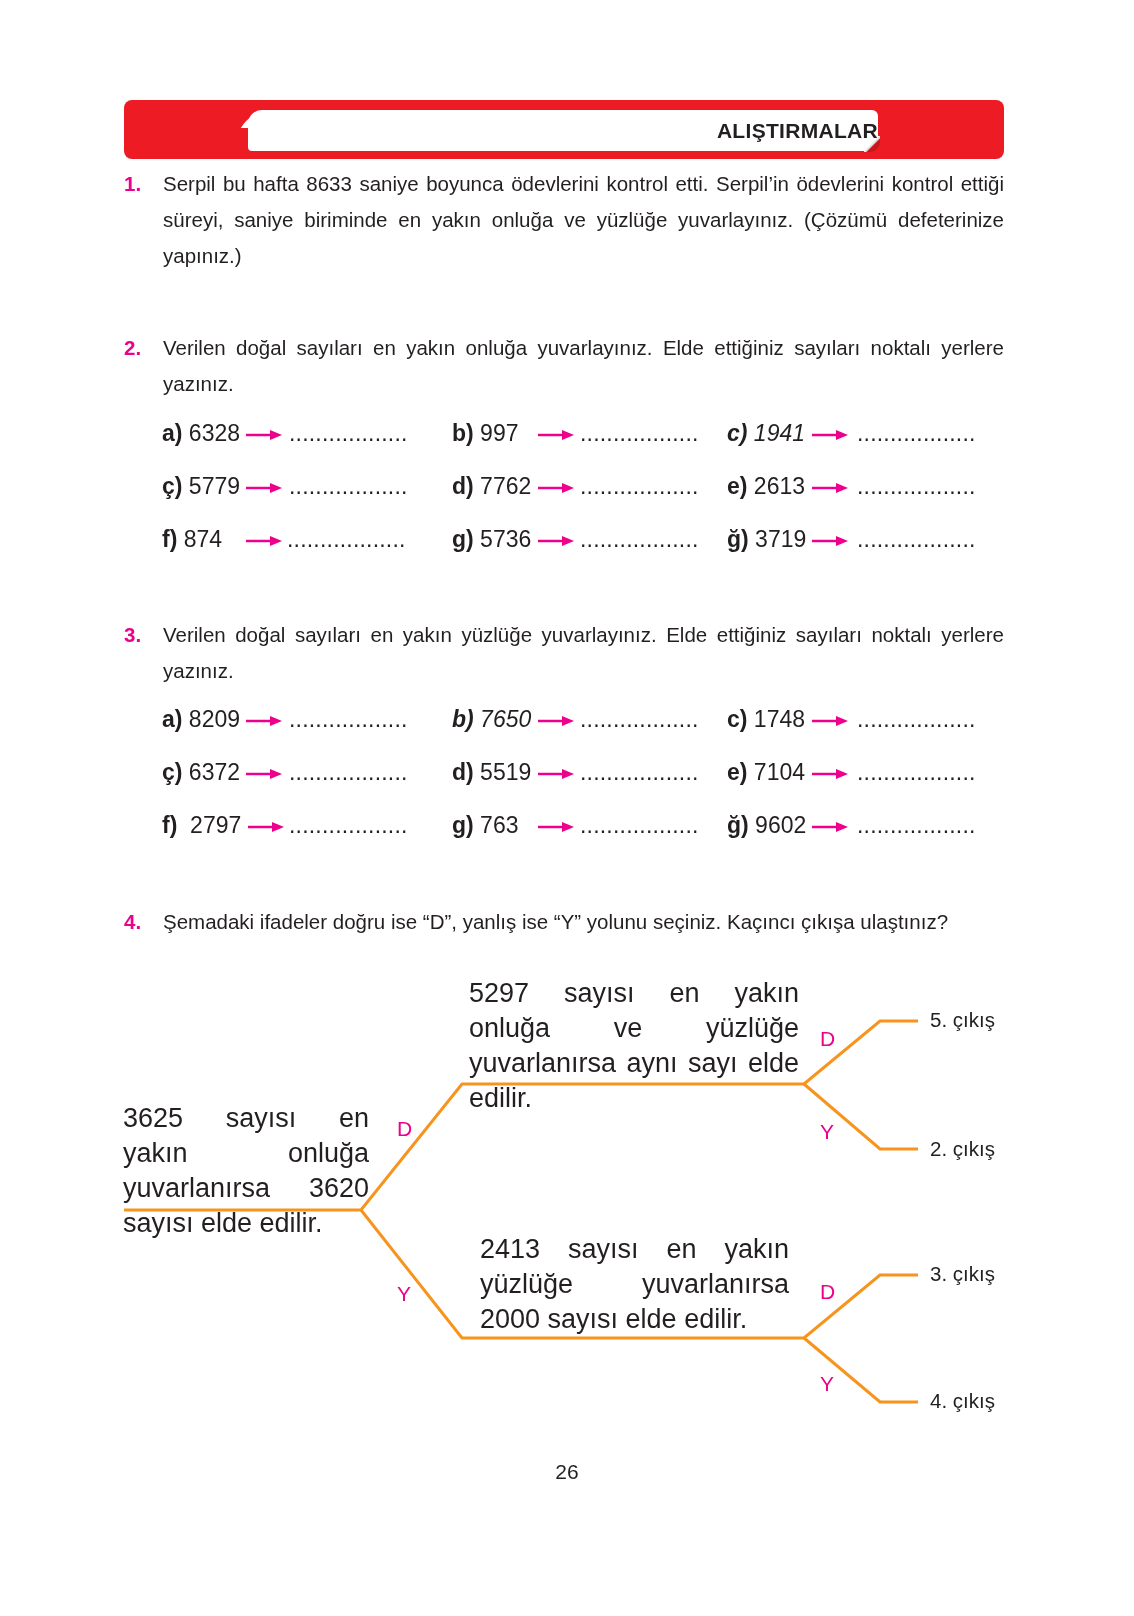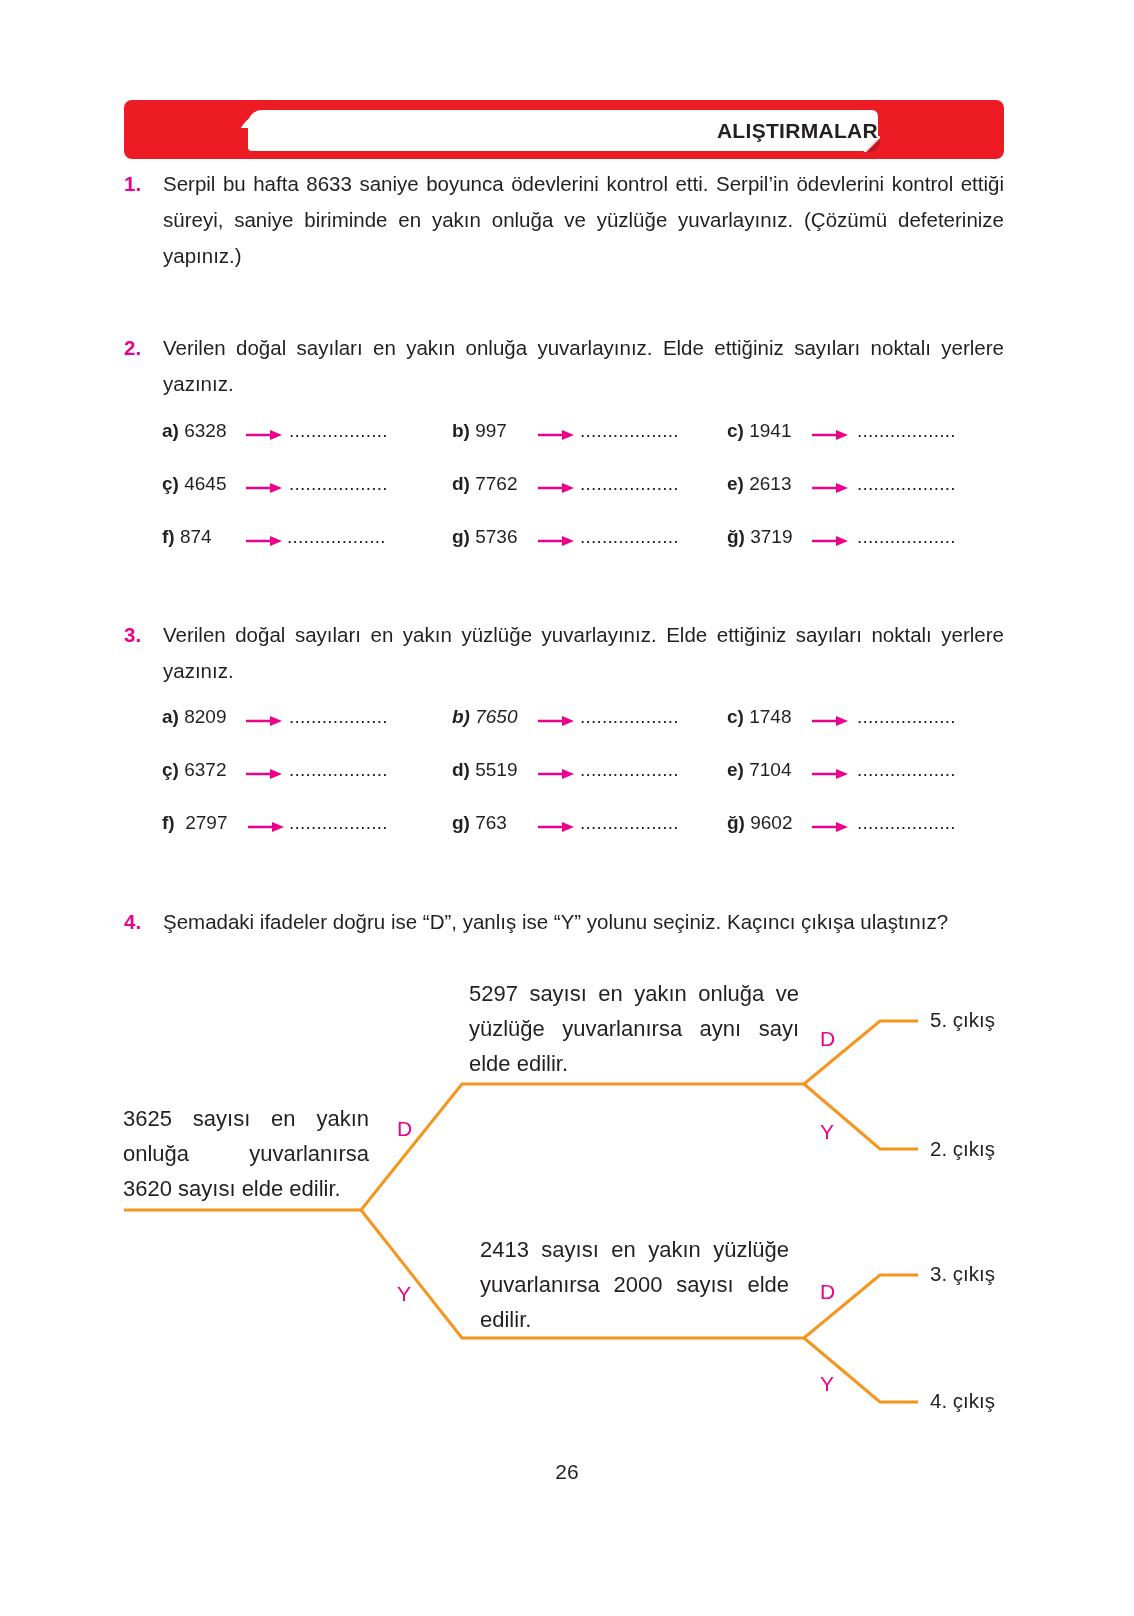--- a/index.html
+++ b/index.html
@@ -15,29 +15,29 @@
                   background: linear-gradient(135deg, #ffffff 45%, #d9d9d9 55%, #c8161d 60%);
                   border-radius: 0 0 10px 0; }
     .banner-title { position: absolute; left: 248px; top: 110px; width: 630px; height: 41px;
                     line-height: 41px; text-align: right; font-weight: bold; font-size: 21px;
                     color: #231f20; letter-spacing: 0.3px; }
 
     .q { position: absolute; left: 124px; width: 880px; font-size: 20.5px; line-height: 36px; }
     .q .num { position: absolute; left: 0; top: 0; color: #ec008c; font-weight: bold; }
     .q .text { margin-left: 39px; text-align: justify; }
 
-    .grid { position: absolute; left: 162px; width: 840px; font-size: 19px; text-align: right; }
+    .grid { position: absolute; left: 162px; width: 840px; font-size: 23px; text-align: right; }
     .row { position: relative; height: 53px; }
     .cell { position: absolute; top: 0; white-space: nowrap; }
     .cell .lbl { font-weight: bold; }
     .arrow { position: absolute; top: 10px; width: 36px; height: 10px; }
     .dots { position: absolute; top: 0; letter-spacing: 0.2px; }
 
     .diagram { position: absolute; left: 0; top: 0; width: 1134px; height: 1616px; pointer-events: none; }
-    .dtext { position: absolute; font-size: 22px; line-height: 35px; text-align: justify; }
+    .dtext { position: absolute; font-size: 27px; line-height: 35px; text-align: justify; }
     .dl { position: absolute; font-size: 21px; color: #ec008c; }
     .exit { position: absolute; font-size: 20.5px; }
     .page-num { position: absolute; left: 0; width: 1134px; top: 1460px; text-align: center; font-size: 21px; }
   </style>
 </head>
 <body>
 
 <div class="banner"></div>
 <div class="banner-tab"></div>
 <div class="banner-title">ALIŞTIRMALAR</div>
@@ -59,29 +59,29 @@
         <line x1="0" y1="5" x2="26" y2="5" stroke="#ec008c" stroke-width="2.5"></line>
         <polygon points="24,0 36,5 24,10" fill="#ec008c"></polygon>
       </svg>
     <div class="dots" style="left:127px;">..................</div>
     <div class="cell" style="left:290px;"><span class="lbl">b)</span> <span>997</span></div>
     <svg class="arrow" style="left:376px;" viewBox="0 0 36 10">
         <line x1="0" y1="5" x2="26" y2="5" stroke="#ec008c" stroke-width="2.5"></line>
         <polygon points="24,0 36,5 24,10" fill="#ec008c"></polygon>
       </svg>
     <div class="dots" style="left:418px;">..................</div>
-    <div class="cell" style="left:565px;"><span class="lbl">c)</span> <span>1941</span></div>
-    <svg class="arrow" style="left:650px;" viewBox="0 0 36 10">
-        <line x1="0" y1="5" x2="26" y2="5" stroke="#ec008c" stroke-width="2.5"></line>
-        <polygon points="24,0 36,5 24,10" fill="#ec008c"></polygon>
-      </svg>
-    <div class="dots" style="left:695px;">..................</div>
-  </div>
-  <div class="row">
-    <div class="cell" style="left:0;"><span class="lbl">ç)</span> <span>4645</span></div>
+    <div class="cell" style="left:565px;font-style:italic;"><span class="lbl">c)</span> <span>1941</span></div>
+    <svg class="arrow" style="left:650px;" viewBox="0 0 36 10">
+        <line x1="0" y1="5" x2="26" y2="5" stroke="#ec008c" stroke-width="2.5"></line>
+        <polygon points="24,0 36,5 24,10" fill="#ec008c"></polygon>
+      </svg>
+    <div class="dots" style="left:695px;">..................</div>
+  </div>
+  <div class="row">
+    <div class="cell" style="left:0;"><span class="lbl">ç)</span> <span>5779</span></div>
     <svg class="arrow" style="left:84px;" viewBox="0 0 36 10">
         <line x1="0" y1="5" x2="26" y2="5" stroke="#ec008c" stroke-width="2.5"></line>
         <polygon points="24,0 36,5 24,10" fill="#ec008c"></polygon>
       </svg>
     <div class="dots" style="left:127px;">..................</div>
     <div class="cell" style="left:290px;"><span class="lbl">d)</span> <span>7762</span></div>
     <svg class="arrow" style="left:376px;" viewBox="0 0 36 10">
         <line x1="0" y1="5" x2="26" y2="5" stroke="#ec008c" stroke-width="2.5"></line>
         <polygon points="24,0 36,5 24,10" fill="#ec008c"></polygon>
       </svg>

